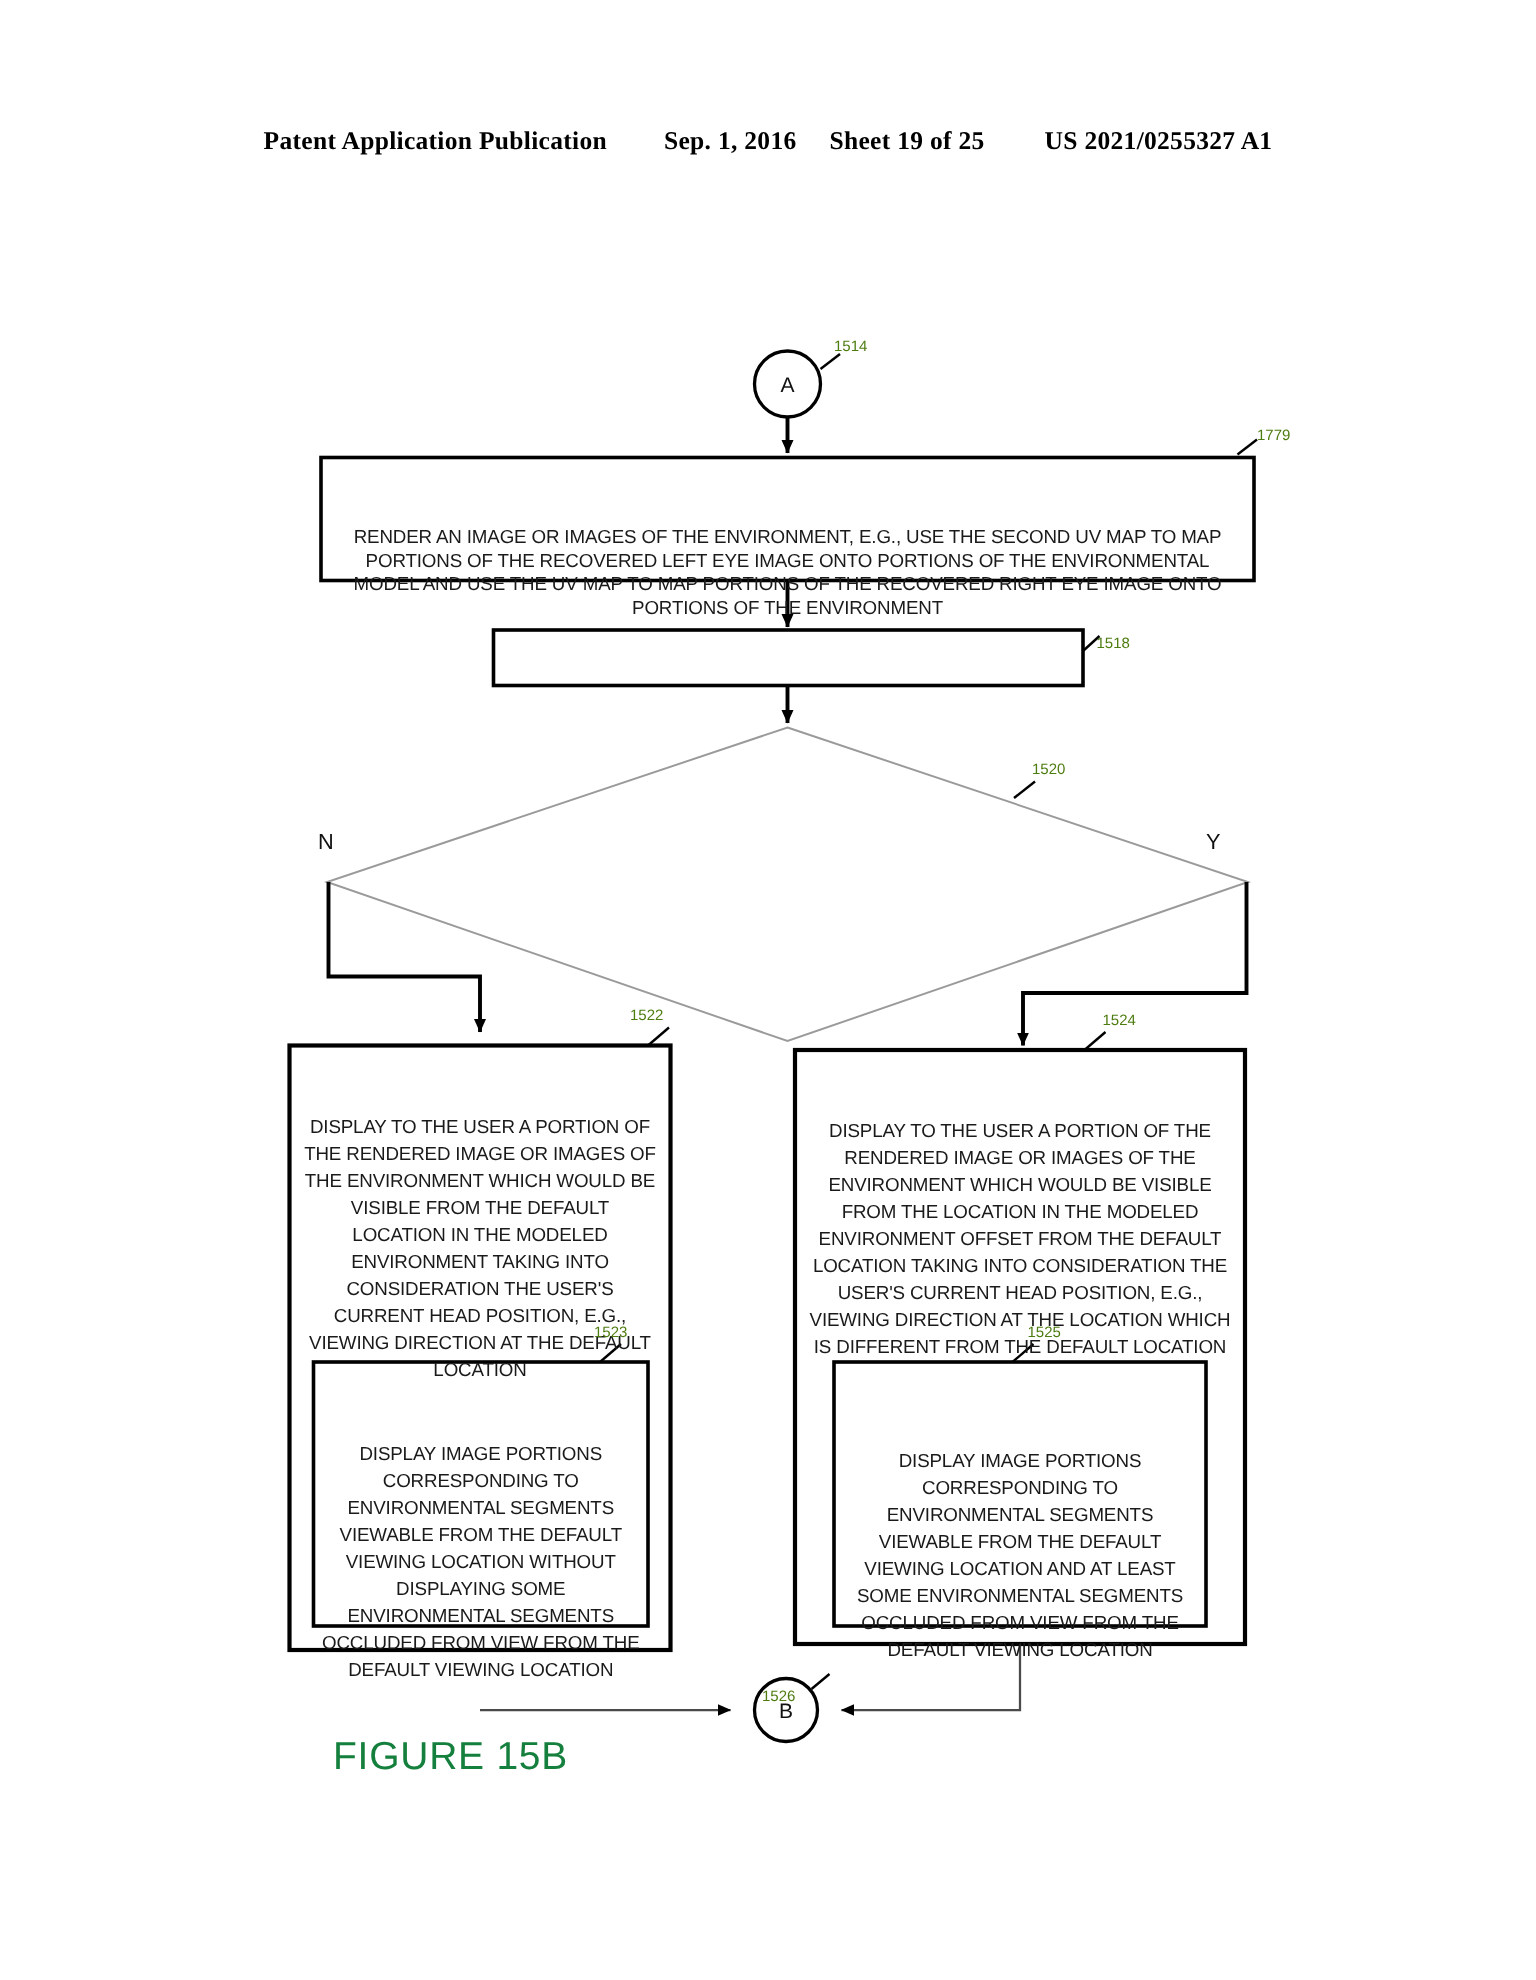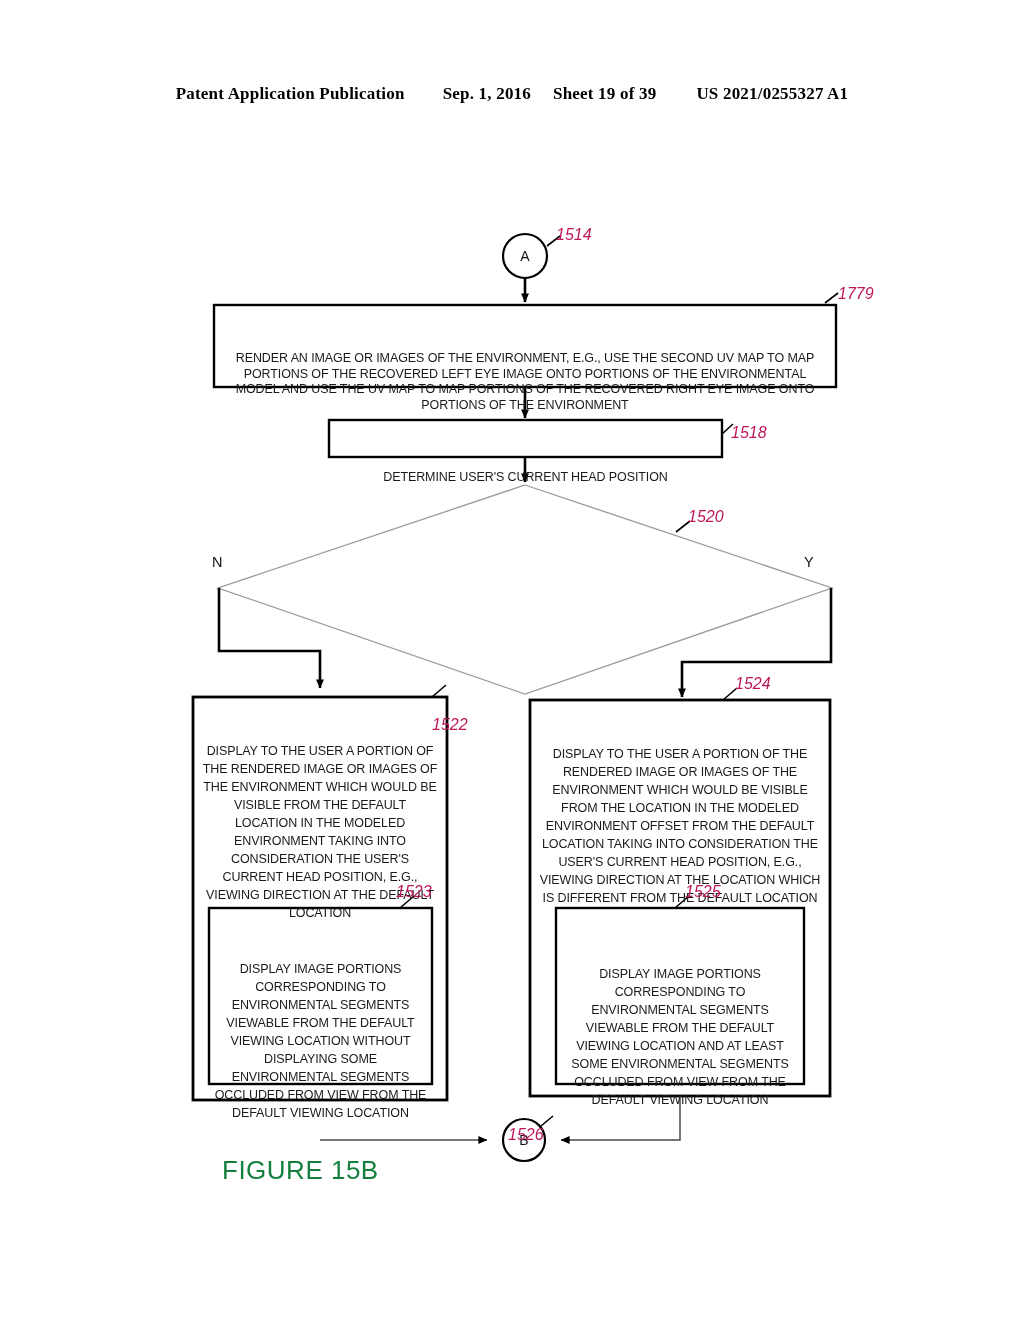--- a/index.html
+++ b/index.html
@@ -56,25 +56,24 @@
     font-size: 12.5px;
     line-height: 15.6px;
     letter-spacing: -0.1px;
     color: #1a1a1a;
     white-space: pre-line;
     margin-top: 40px;
   }
 
   .ref-label {
     position: absolute;
-    font-size: 16px;
+    font-size: 10px;
     letter-spacing: 0px;
-    color: #be185d;
+    color: #4d7c0f;
     font-family: "Liberation Sans", sans-serif;
-    font-style: italic;
   }
 
   .branch-label {
     position: absolute;
     font-size: 14.5px;
     color: #111;
   }
 
   .conn-letter {
     position: absolute;
@@ -89,21 +88,21 @@
     top: 1155px;
     font-size: 26px;
     letter-spacing: 0.5px;
     color: #15803d;
   }
 </style>
 </head>
 <body>
 
 <div id="page-header">
-  <span class="seg">Patent Application Publication</span><span class="gap-lg"></span><span class="seg">Sep. 1, 2016</span><span class="gap-md"></span><span class="seg">Sheet 19 of 39</span><span class="gap-xl"></span><span class="seg">US 2021/0255327 A1</span>
+  <span class="seg">Patent Application Publication</span><span class="gap-lg"></span><span class="seg">Sep. 1, 2016</span><span class="gap-md"></span><span class="seg">Sheet 19 of 25</span><span class="gap-xl"></span><span class="seg">US 2021/0255327 A1</span>
 </div>
 
 <div id="flow">
 
   <svg id="flow-svg" viewBox="0 0 1024 1320">
     <defs>
       <marker id="arrowBlack" markerWidth="10" markerHeight="10" refX="8.6" refY="4" orient="auto" markerUnits="userSpaceOnUse">
         <path d="M0,0 L9,4 L0,8 z" fill="#000000"></path>
       </marker>
       <marker id="arrowThin" markerWidth="10" markerHeight="10" refX="8.6" refY="4" orient="auto" markerUnits="userSpaceOnUse">
@@ -153,29 +152,28 @@
     <circle cx="524" cy="1140" r="21" fill="#ffffff" stroke="#000000" stroke-width="2.2"></circle>
     <path d="M541,1126 L553,1116" stroke="#000000" stroke-width="1.6" fill="none"></path>
   </svg>
 
   <div class="conn-letter" style="left:505px; top:248px; width:40px;">A</div>
   <div class="ref-label" style="left:556px; top:226px;">1514</div>
 
   <div class="node-text" style="left:222px; top:311px; width:606px;">RENDER AN IMAGE OR IMAGES OF THE ENVIRONMENT, E.G., USE THE SECOND UV MAP TO MAP PORTIONS OF THE RECOVERED LEFT EYE IMAGE ONTO PORTIONS OF THE ENVIRONMENTAL MODEL AND USE THE UV MAP TO MAP PORTIONS OF THE RECOVERED RIGHT EYE IMAGE ONTO PORTIONS OF THE ENVIRONMENT</div>
   <div class="ref-label" style="left:838px; top:285px;">1779</div>
 
-  <div class="node-text" style="left:335px; top:430px; width:381px;">DETERMINE USER'S CURRENT HEAD POSITION</div>
   <div class="ref-label" style="left:731px; top:424px;">1518</div>
 
   <div class="ref-label" style="left:688px; top:508px;">1520</div>
   <div class="branch-label" style="left:212px; top:554px;">N</div>
   <div class="branch-label" style="left:804px; top:554px;">Y</div>
 
   <div class="node-text" style="left:202px; top:702px; width:236px; line-height:18px;">DISPLAY TO THE USER A PORTION OF THE RENDERED IMAGE OR IMAGES OF THE ENVIRONMENT WHICH WOULD BE VISIBLE FROM THE DEFAULT LOCATION IN THE MODELED ENVIRONMENT TAKING INTO CONSIDERATION THE USER'S CURRENT HEAD POSITION, E.G., VIEWING DIRECTION AT THE DEFAULT LOCATION</div>
-  <div class="ref-label" style="left:432px; top:672px;margin-top:44px;">1522</div>
+  <div class="ref-label" style="left:420px; top:672px;">1522</div>
 
   <div class="node-text" style="left:214px; top:920px; width:213px; line-height:18px;">DISPLAY IMAGE PORTIONS CORRESPONDING TO ENVIRONMENTAL SEGMENTS VIEWABLE FROM THE DEFAULT VIEWING LOCATION WITHOUT DISPLAYING SOME ENVIRONMENTAL SEGMENTS OCCLUDED FROM VIEW FROM THE DEFAULT VIEWING LOCATION</div>
   <div class="ref-label" style="left:396px; top:883px;">1523</div>
 
   <div class="node-text" style="left:537px; top:705px; width:286px; line-height:18px;">DISPLAY TO THE USER A PORTION OF THE RENDERED IMAGE OR IMAGES OF THE ENVIRONMENT WHICH WOULD BE VISIBLE FROM THE LOCATION IN THE MODELED ENVIRONMENT OFFSET FROM THE DEFAULT LOCATION TAKING INTO CONSIDERATION THE USER'S CURRENT HEAD POSITION, E.G., VIEWING DIRECTION AT THE LOCATION WHICH IS DIFFERENT FROM THE DEFAULT LOCATION</div>
   <div class="ref-label" style="left:735px; top:675px;">1524</div>
 
   <div class="node-text" style="left:562px; top:925px; width:236px; line-height:18px;">DISPLAY IMAGE PORTIONS CORRESPONDING TO ENVIRONMENTAL SEGMENTS VIEWABLE FROM THE DEFAULT VIEWING LOCATION AND AT LEAST SOME ENVIRONMENTAL SEGMENTS OCCLUDED FROM VIEW FROM THE DEFAULT VIEWING LOCATION</div>
   <div class="ref-label" style="left:685px; top:883px;">1525</div>
 

